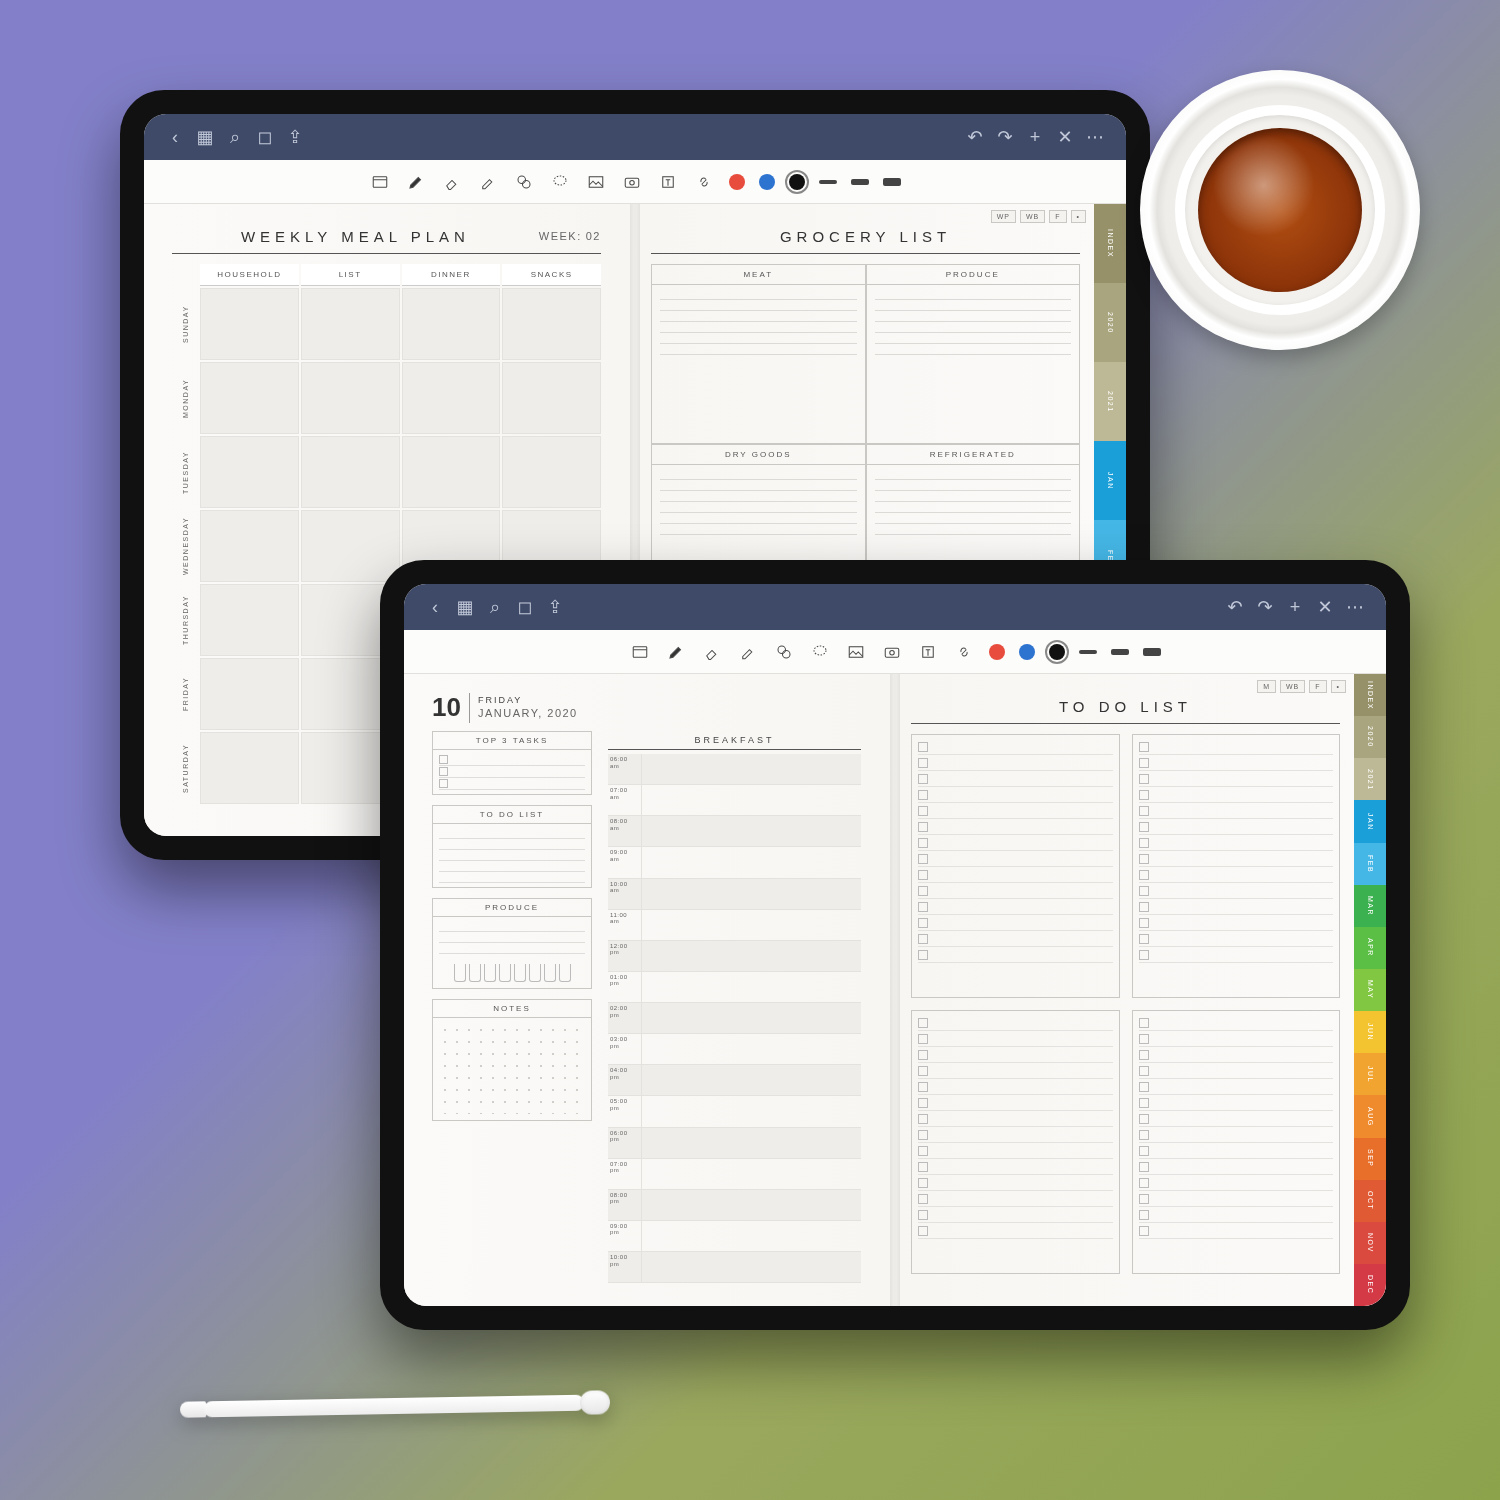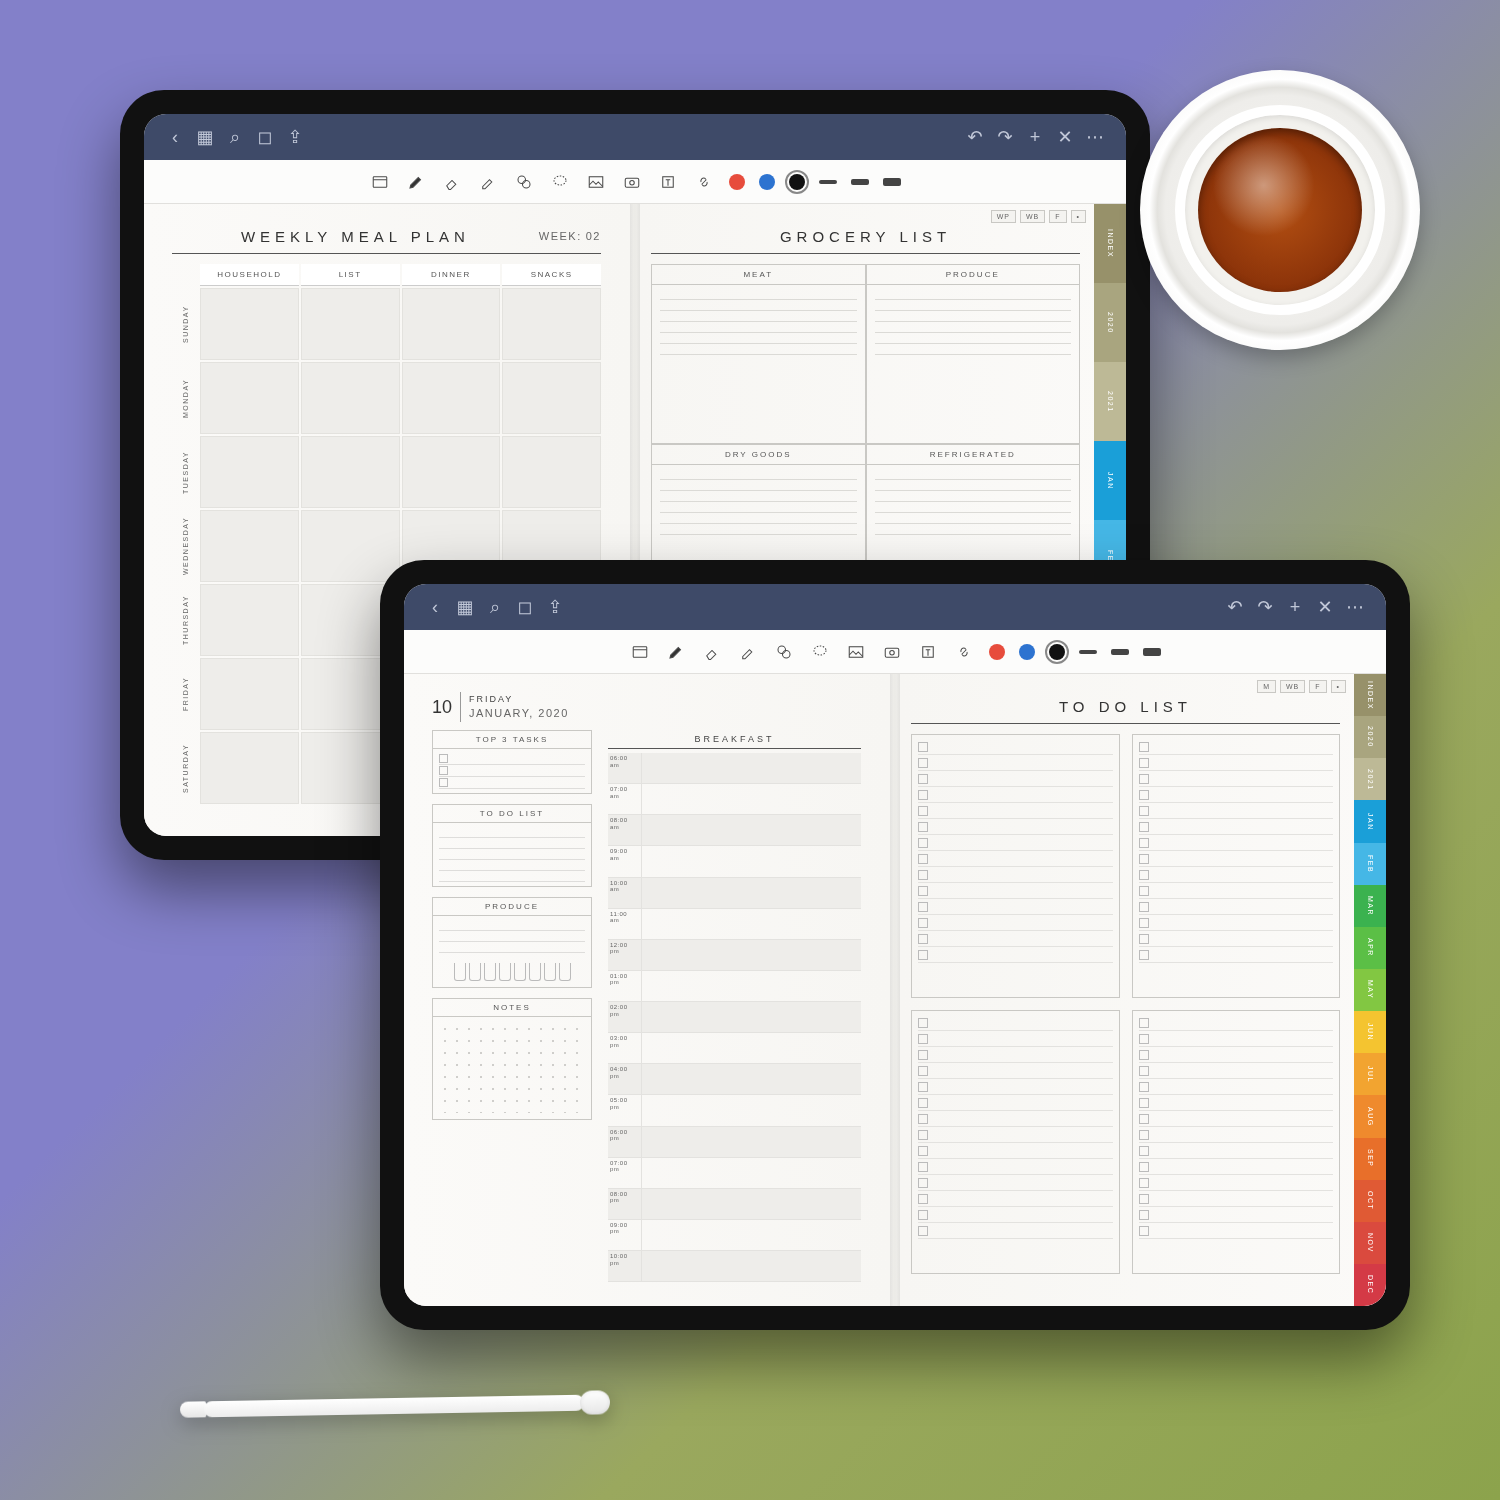--- a/index.html
+++ b/index.html
@@ -66,21 +66,21 @@
 
 
 .gl-grid{display:grid;grid-template-columns:1fr 1fr;gap:0;height:calc(100% - 56px)}
 .gl-box{border:1px solid #c9c8c4}
 .gl-box h5{font-size:8px;font-weight:400;letter-spacing:2px;text-align:center;padding:5px 0;color:#555;border-bottom:1px solid #c9c8c4}
 .gl-lines{padding:4px 8px}
 .gl-lines div{height:11px;border-bottom:1px solid #dbdad6}
 
 
 .daily-head{display:flex;align-items:center;gap:8px;margin-bottom:8px}
-.daynum{font-size:18px;font-weight:400;color:#333;letter-spacing:0}
+.daynum{font-size:26px;font-weight:700;color:#333;letter-spacing:0}
 .dvline{width:1px;height:30px;background:#999}
 .daytxt{font-size:9px;letter-spacing:2px;line-height:1.4}
 .daily-cols{display:flex;gap:16px;height:calc(100% - 44px)}
 .dc-left{width:160px;display:flex;flex-direction:column;gap:10px}
 .panel{border:1px solid #c9c8c4}
 .panel h5{font-size:8px;font-weight:400;letter-spacing:2px;text-align:center;padding:4px 0;color:#555;border-bottom:1px solid #c9c8c4}
 .cklines{padding:4px 6px}
 .ckrow{display:flex;align-items:center;height:12px;border-bottom:1px solid #dedddb}
 .ckrow::before{content:"";width:7px;height:7px;border:1px solid #bbb;margin-right:5px}
 .thinline{height:11px;border-bottom:1px solid #dedddb}

